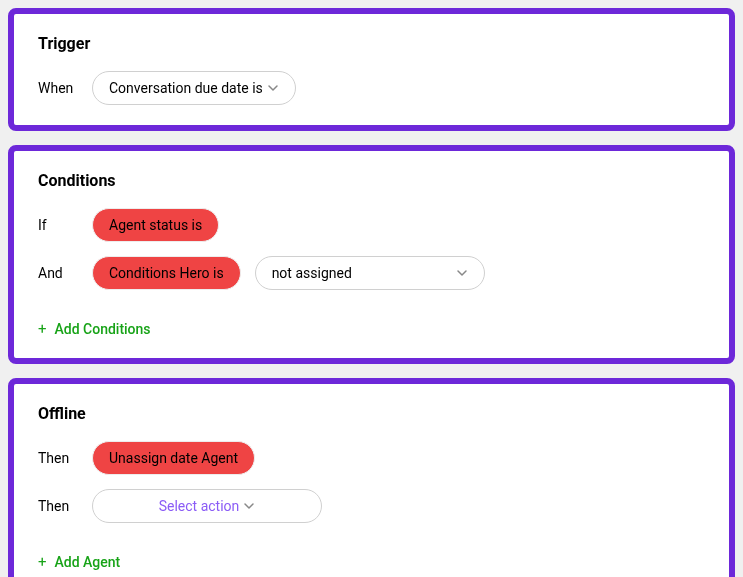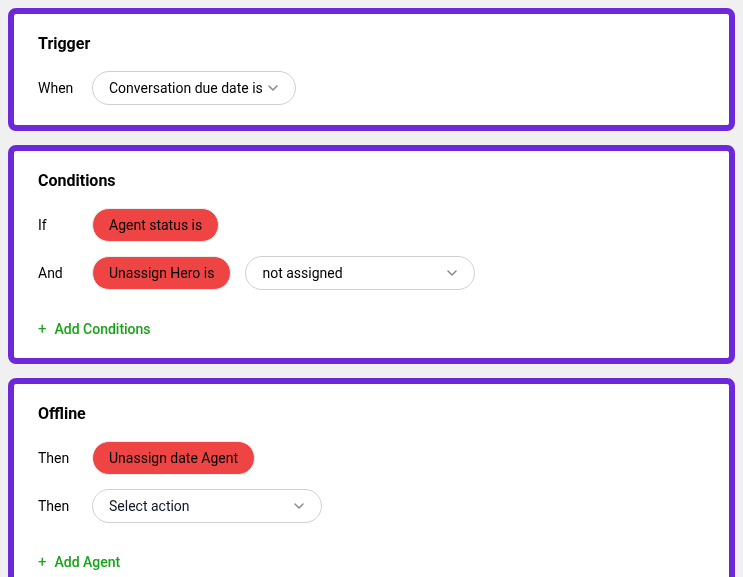--- a/index.html
+++ b/index.html
@@ -57,21 +57,22 @@
     .pill-grey {
       background: #ef4444;
       border: 1px solid #ededed;
       color: #000;
     }
     .pill-wide {
       min-width: 230px;
       justify-content: space-between;
     }
     .pill-placeholder {
-      color: #0f172a;
+      color: #8b5cf6;
+      justify-content: center;
     }
     .chevron {
       flex-shrink: 0;
     }
     .chevron svg {
       display: block;
     }
     .add-link {
       display: inline-flex;
       align-items: center;
@@ -111,21 +112,21 @@
   <div class="row">
     <span class="prefix">If</span>
     <div class="pill pill-grey">
       <span>Agent status is</span>
     </div>
   </div>
 
   <div class="row">
     <span class="prefix">And</span>
     <div class="pill pill-grey">
-      <span>Unassign Hero is</span>
+      <span>Conditions Hero is</span>
     </div>
     <div class="pill pill-white pill-wide">
       <span>not assigned</span>
       <span class="chevron">
         <svg width="12" height="12" viewBox="0 0 12 12">
             <path d="M2 4 L6 8 L10 4" stroke="#888" stroke-width="1.5" fill="none" stroke-linecap="round" stroke-linejoin="round"></path>
           </svg>
       </span>
     </div>
   </div>

